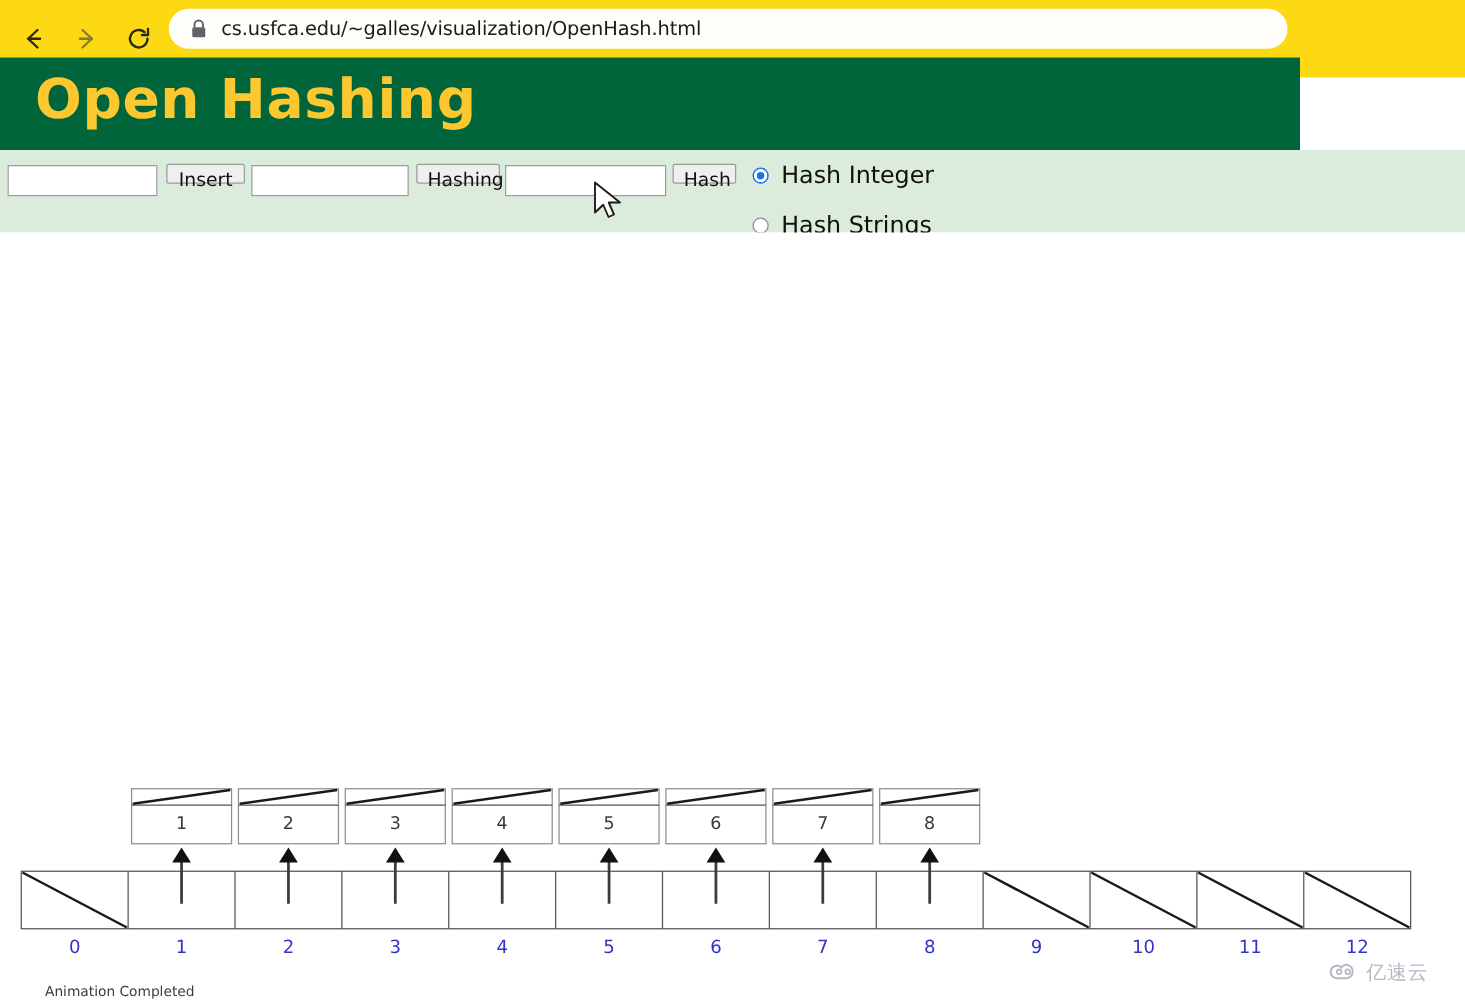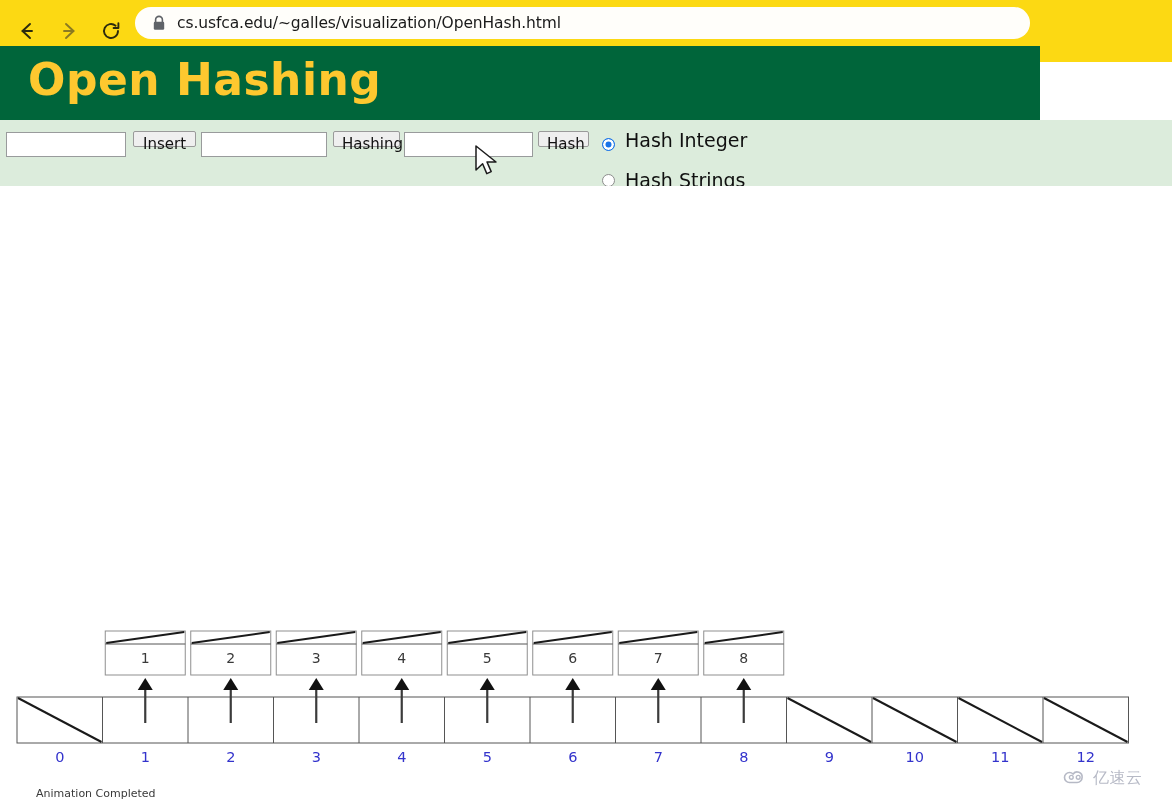--- a/index.html
+++ b/index.html
@@ -203,21 +203,21 @@
 
   <input class="ctl-input" style="left: 6px; width: 120px;" value="">
   <button class="ctl-btn" style="left:133px; width:63px;">Insert</button>
 
   <input class="ctl-input" style="left: 201px; width: 126px;" value="">
   <button class="ctl-btn" style="left:333px; width:67px;">Hashing</button>
 
   <input class="ctl-input" style="left: 404px; width: 129px;" value="">
   <button class="ctl-btn" style="left:538px; width:51px;">Hash</button>
 
-  <div class="radio-row" style="top:129px;align-items:flex-end;">
+  <div class="radio-row" style="top:129px;">
     <span class="radio-dot on"></span>
     <span class="radio-label">Hash Integer</span>
   </div>
   <div class="radio-row" style="top:157px;margin-top:12px;">
     <span class="radio-dot off"></span>
     <span class="radio-label">Hash Strings</span>
   </div>
 
   <div class="canvas-area">
     <svg class="viz-svg" id="viz" width="1172" height="618">

